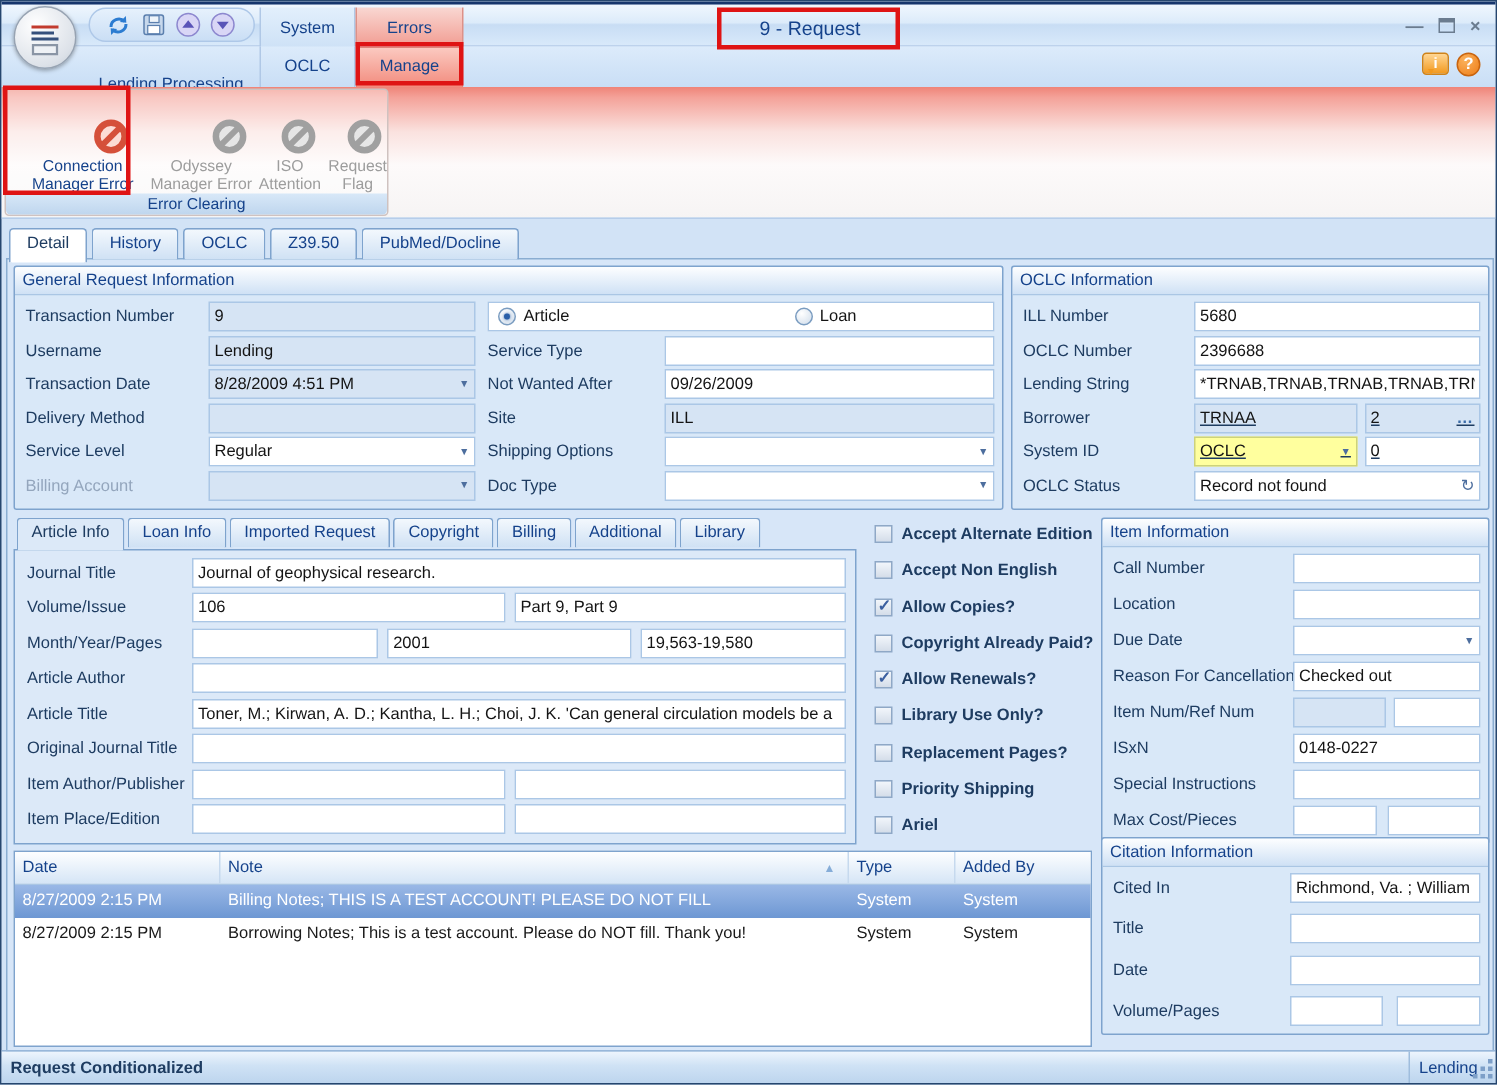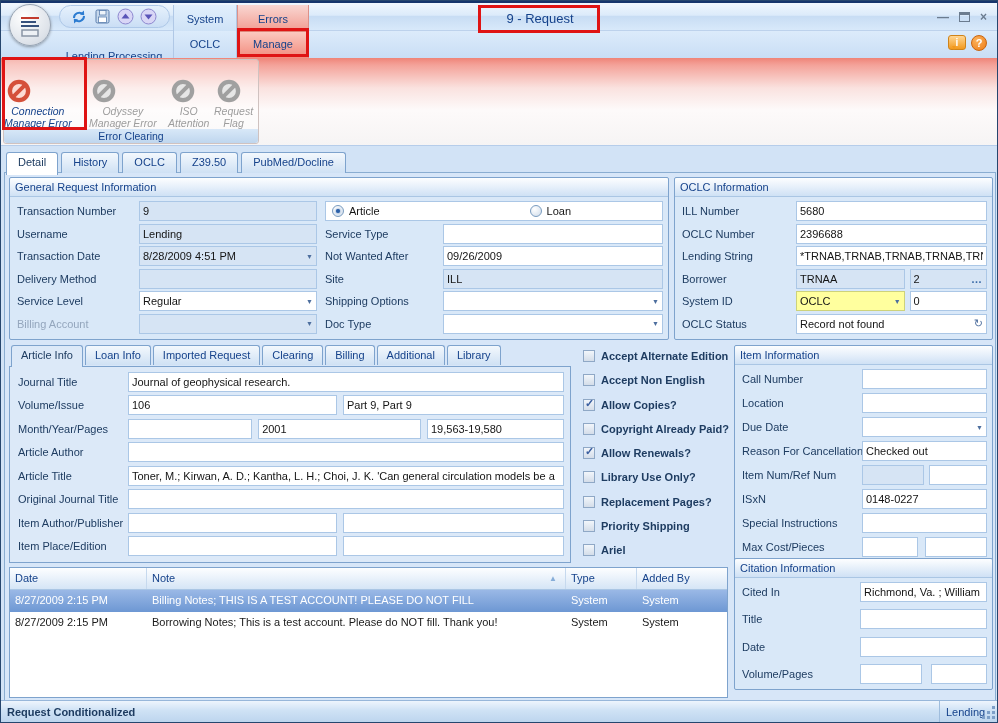--- a/index.html
+++ b/index.html
@@ -52,21 +52,21 @@
     border:1px solid #c8640f; color:#fff; font-weight:bold; text-align:center; line-height:14px; font-size:11px; }
 
   
   .ribbon { position:absolute; left:0; top:57px; right:0; height:88px;
     background:linear-gradient(180deg,#ef8478 0px,#f4a299 7px,#fae2df 30px,#fdfafa 52px,#f6f4f4 88px);
     border-bottom:1px solid #b6cdea; }
   .errgroup { position:absolute; left:2px; top:1px; width:256px; height:85px;
     background:rgba(255,255,255,.4); border:1px solid #cfc2c0; border-radius:3px;
     display:flex; flex-direction:column; }
   .errbtns { display:flex; height:69px; }
-  .errbtn { display:flex; flex-direction:column; align-items:flex-start; padding-top:18px;font-style:italic; }
+  .errbtn { display:flex; flex-direction:column; align-items:flex-end; padding-top:18px; }
   .errbtn .blbl { font-size:10.5px; line-height:12px; text-align:center; color:#15428b; margin-top:1px; }
   .errbtn.checked .blbl { color:#9d9d9d; }   
   .gcaption { height:15px; line-height:14px; text-align:center; color:#15428b; font-size:10.5px;
     background:linear-gradient(#d8e8f8,#bfd6ee); border-radius:0 0 3px 3px; }
 
   
   .doctabs { position:absolute; left:5px; top:151px; height:22px; display:flex; gap:3px; z-index:3; }
   .dtab { padding:0 11px; line-height:19px; height:21px; border:1px solid #7ea3cd; border-bottom:none;
     border-radius:3px 3px 0 0; background:linear-gradient(#f3f8fd,#cfe1f4); color:#15428b; }
   .dtab.active { background:#fff; height:23px; color:#1e3c61; }
@@ -110,21 +110,21 @@
 
   .radiobox { flex:1; display:flex; align-items:center; background:#fff; border:1px solid #abc7e6;
     height:20px; padding-left:6px; }
   .radio { width:12px; height:12px; flex:none; border-radius:50%; border:1px solid #7a9cc0; margin-right:5px;
     background:radial-gradient(circle at 35% 30%, #ffffff, #cfdcea); position:relative; }
   .radio.checked::after { content:""; position:absolute; left:3px; top:3px; width:4px; height:4px;
     border-radius:50%; background:#2a5fa8; box-shadow:0 0 2px #2a5fa8; }
   .rlbl { color:#141414; }
   .loan { margin-left:150px; }
 
-  .split { flex:1; display:flex; gap:5px; }
+  .split { flex:1; display:flex; gap:5px;text-decoration:underline; }
   .b1 { flex:1.45; } .b2 { flex:1; }
 
   
   .subwrap { position:absolute; left:8px; top:344px; width:562px; height:218px; z-index:2; }
   .subtabs { height:21px; display:flex; gap:2px; padding-left:2px; position:relative; z-index:2; }
   .stab { padding:0 9px; line-height:18px; height:20px; border:1px solid #7ea3cd; border-bottom:none;
     border-radius:3px 3px 0 0; background:linear-gradient(#f3f8fd,#cfe1f4); color:#15428b; }
   .stab.active { background:#dce9f8; height:22px; color:#1e3c61; }
   .subbody { position:absolute; left:0; top:21px; width:562px; height:197px; border:1px solid #7ea3cd;
     background:#dce9f8; padding:5px 6px 6px 6px; display:flex; flex-direction:column; justify-content:space-between; }
@@ -413,21 +413,21 @@
           </span>
       </div>
     </div>
   </div>
 
   <div class="subwrap">
     <div class="subtabs">
       <span class="stab active">Article Info</span>
       <span class="stab">Loan Info</span>
       <span class="stab">Imported Request</span>
-      <span class="stab">Clearing</span>
+      <span class="stab">Copyright</span>
       <span class="stab">Billing</span>
       <span class="stab">Additional</span>
       <span class="stab">Library</span>
     </div>
     <div class="subbody">
       <div class="frow">
         <span class="lbl al1">Journal Title</span>
         <span class="fld af">
             <span class="val">Journal of geophysical research.</span>
           </span>

